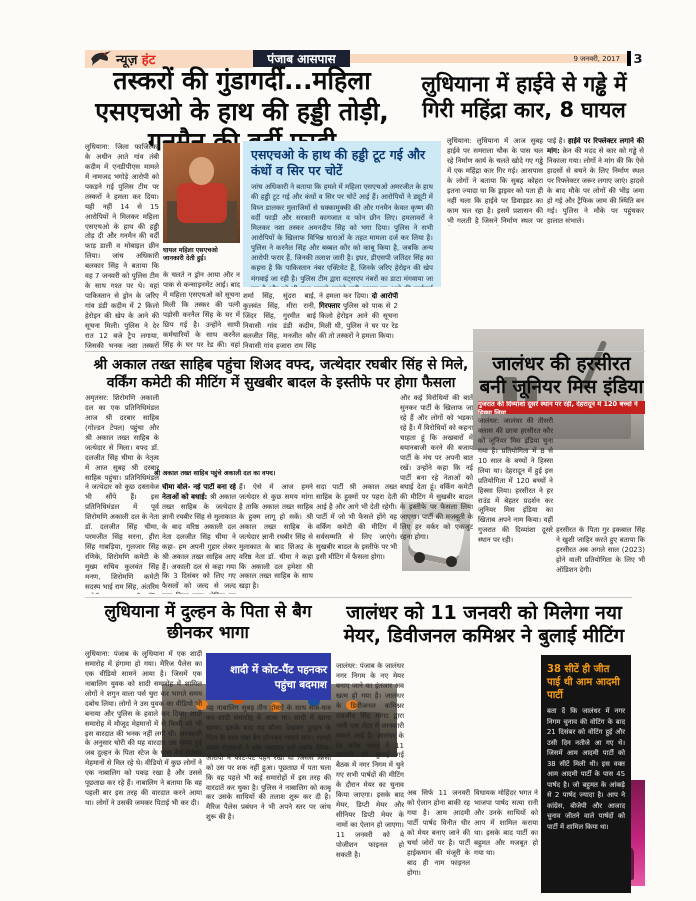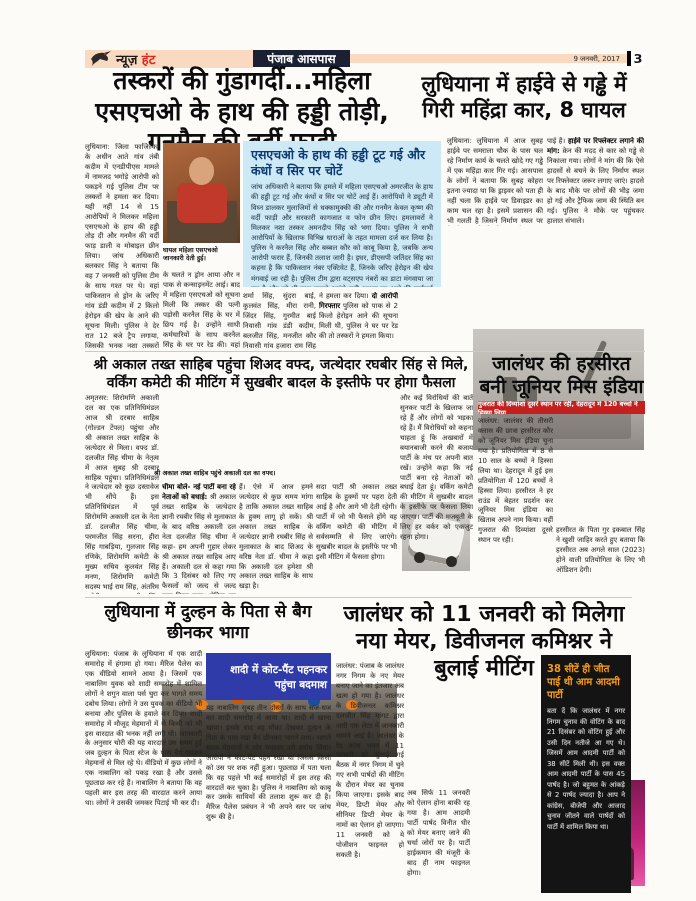--- a/index.html
+++ b/index.html
@@ -147,23 +147,24 @@
   </div>
   <div class="abs body-col" style="top:526px;left:556px;width:89px;height:68px">हरसीरत के पिता गुर इकबाल सिंह ने खुशी जाहिर करते हुए बताया कि हरसीरत अब अगले साल (2023) होने वाली प्रतियोगिता के लिए भी ऑडिशन देगी।</div>
 
   <div class="abs rule" style="top:597px;left:85px;width:547px"></div>
 
   <div class="abs headline" style="top:601px;left:85px;width:246px;font-size:17px">लुधियाना में दुल्हन के पिता से बैग छीनकर भागा</div>
   <div class="abs body-col" style="top:650px;left:85px;width:117px;height:243px">लुधियाना: पंजाब के लुधियाना में एक शादी समारोह में हंगामा हो गया। मैरिज पैलेस का एक वीडियो सामने आया है। जिसमें एक नाबालिग युवक को शादी समारोह में शामिल लोगों ने शगुन वाला पर्स चुरा कर भागते समय दबोच लिया। लोगों ने उस युवक का वीडियो भी बनाया और पुलिस के हवाले कर दिया। शादी समारोह में मौजूद मेहमानों में से किसी को भी इस वारदात की भनक नहीं लगी थी। जानकारी के अनुसार चोरी की यह वारदात उस समय हुई जब दुल्हन के पिता स्टेज के पास बैग रखकर मेहमानों से मिल रहे थे। वीडियो में कुछ लोगों ने एक नाबालिग को पकड़ रखा है और उससे पूछताछ कर रहे हैं। नाबालिग ने बताया कि वह पहली बार इस तरह की वारदात करने आया था। लोगों ने उसकी जमकर पिटाई भी कर दी।</div>
   <div class="abs bluebox2" style="top:653px;left:206px;width:125px;height:47px">शादी में कोट-पैंट पहनकर पहुंचा बदमाश</div>
   <div class="abs body-col" style="top:704px;left:206px;width:125px;height:189px">यह नाबालिग सुबह तीन दोस्तों के साथ सज-धज कर शादी समारोह में आया था। शादी में खाना खाया। इसके बाद वह मौका देखकर दुल्हन के पिता के पास रखा बैग छीनकर भागने लगा। भागते समय मेहमानों ने शोर मचाकर उसे दबोच लिया। आरोपी ने कोट-पैंट पहन रखा था जिससे किसी को उस पर शक नहीं हुआ। पूछताछ में पता चला कि वह पहले भी कई समारोहों में इस तरह की वारदातें कर चुका है। पुलिस ने नाबालिग को काबू कर उसके साथियों की तलाश शुरू कर दी है। मैरिज पैलेस प्रबंधन ने भी अपने स्तर पर जांच शुरू की है।</div>
 
-  <div class="abs headline" style="top:601px;left:336px;width:296px;font-size:22px">जालंधर को 11 जनवरी को मिलेगा नया मेयर, डिवीजनल कमिश्नर ने बुलाई मीटिंग</div>
+  <div class="abs headline" style="top:601px;left:336px;width:296px;font-size:19px">जालंधर को 11 जनवरी को मिलेगा नया मेयर, डिवीजनल कमिश्नर ने बुलाई मीटिंग</div>
   <div class="abs body-col" style="top:662px;left:336px;width:68px;height:231px">जालंधर: पंजाब के जालंधर नगर निगम के नए मेयर बनाए जाने का इंतजार अब खत्म हो गया है। जालंधर के डिवीजनल कमिश्नर दलजीत सिंह मांगट द्वारा जारी एक लेटर में जानकारी सामने आई है। जालंधर के रेड क्रॉस भवन में 11 जनवरी को बुलाई गई बैठक में नगर निगम में चुने गए सभी पार्षदों की मीटिंग के दौरान मेयर का चुनाव किया जाएगा। इसके बाद मेयर, डिप्टी मेयर और सीनियर डिप्टी मेयर के नामों का ऐलान हो जाएगा। 11 जनवरी को ये पोजीशन फाइनल हो सकती है।</div>
 
   <div class="abs body-col" style="top:789px;left:407px;width:63px;height:104px">अब सिर्फ 11 जनवरी को ऐलान होना बाकी रह गया है। आम आदमी पार्टी पार्षद विनीत धीर को मेयर बनाए जाने की चर्चा जोरों पर है। पार्टी हाईकमान की मंजूरी के बाद ही नाम फाइनल होगा।</div>
+  <div class="abs body-col" style="top:789px;left:474px;width:64px;height:104px">विधायक मोहिंदर भगत ने भाजपा पार्षद सत्या रानी और उनके साथियों को आप में शामिल कराया था। इसके बाद पार्टी का बहुमत और मजबूत हो गया था।</div>
 
   <div class="abs blackbox" style="top:655px;left:541px;width:90px;height:238px">
     <div class="blackbox-title">38 सीटें ही जीत पाई थी आम आदमी पार्टी</div>
     <div class="blackbox-body">बता दें कि जालंधर में नगर निगम चुनाव की वोटिंग के बाद 21 दिसंबर को वोटिंग हुई और उसी दिन नतीजे आ गए थे। जिसमें आम आदमी पार्टी को 38 सीटें मिली थी। इस वक्त आम आदमी पार्टी के पास 45 पार्षद है। जो बहुमत के आंकड़े से 2 पार्षद ज्यादा है। आप ने कांग्रेस, बीजेपी और आजाद चुनाव जीतने वाले पार्षदों को पार्टी में शामिल किया था।</div>
   </div>
 
 </div>
 
 </body></html>

